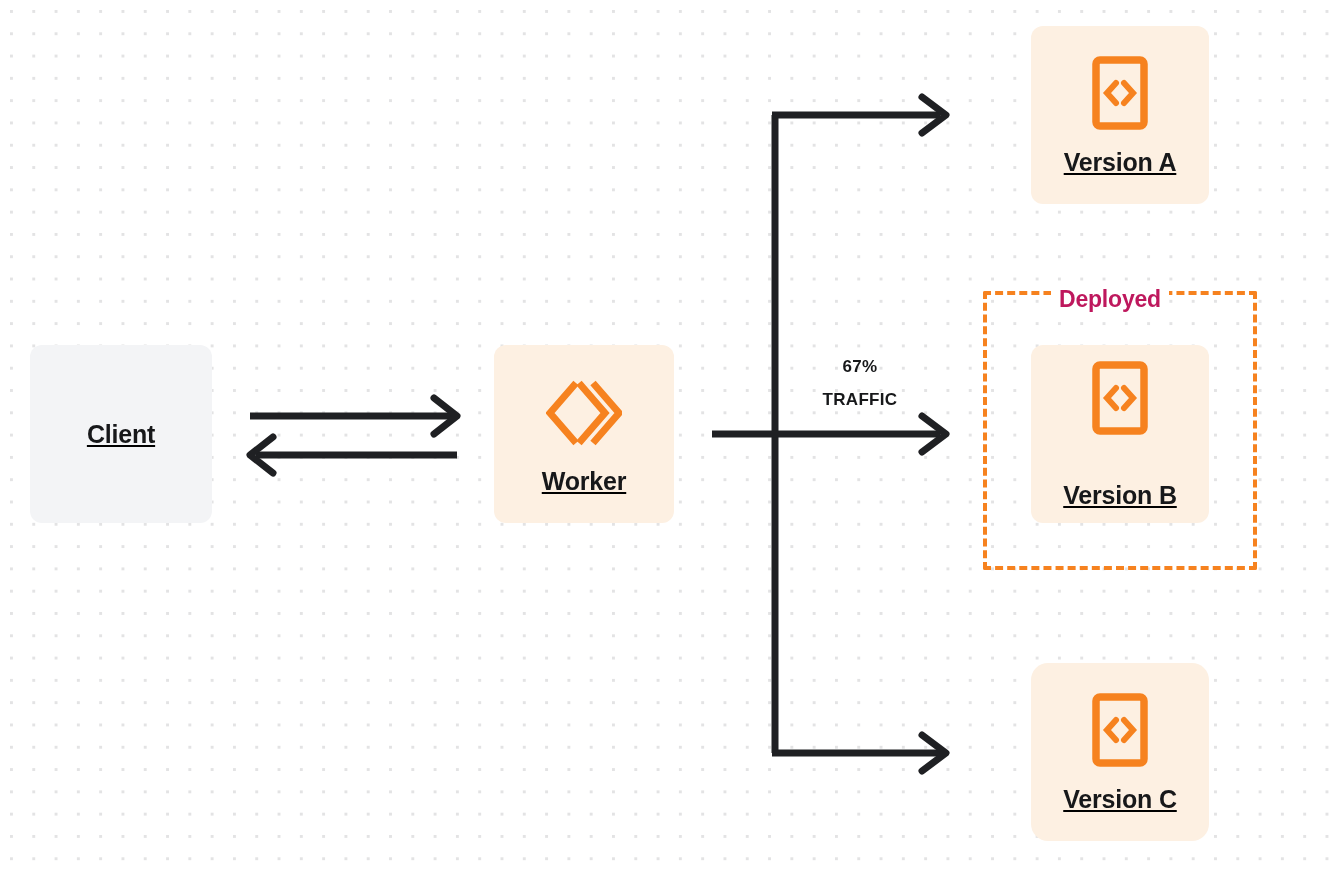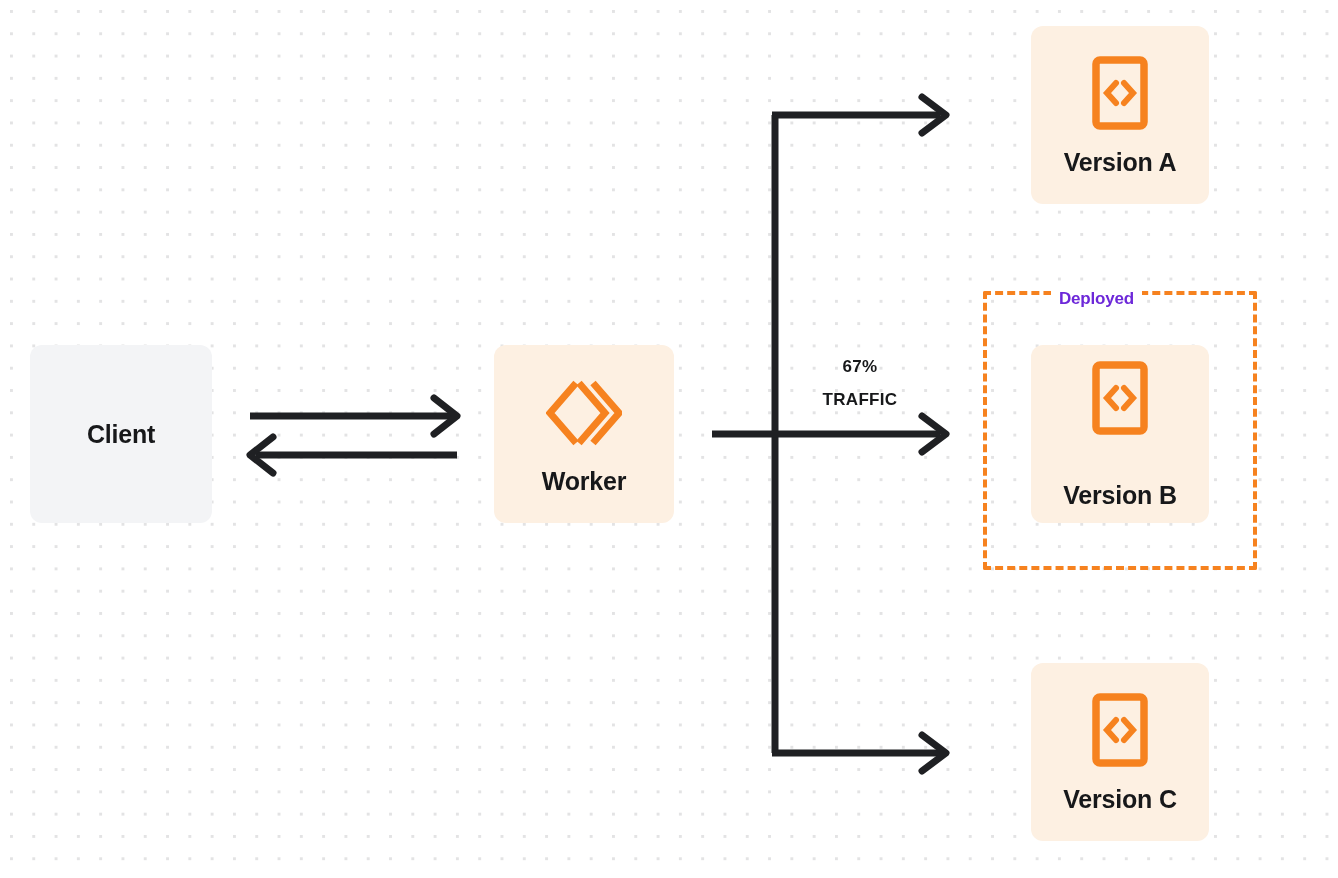--- a/index.html
+++ b/index.html
@@ -21,20 +21,21 @@
 
   
   .node {
     position: absolute;
     border-radius: 12px;
     display: flex;
     flex-direction: column;
     align-items: center;
     justify-content: center;
     box-sizing: border-box;
+    text-decoration: underline;
   }
   .node-client {
     left: 30px;
     top: 345px;
     width: 182px;
     height: 178px;
     background: #f3f4f6;
   }
   .node-worker {
     left: 494px;
@@ -44,21 +45,21 @@
     background: #fdf0e2;
     justify-content: center;
   }
   .node-version {
     width: 178px;
     height: 178px;
     background: #fdf0e2;
   }
   .node-va { left: 1031px; top: 26px; }
   .node-vb { left: 1031px; top: 345px; gap: 28px; }
-  .node-vc { left: 1031px; top: 663px; }
+  .node-vc { left: 1031px; top: 663px; border-radius: 17px; }
 
   .node-label {
     font-size: 25px;
     font-weight: bold;
     color: #17181a;
     letter-spacing: -0.2px;
     line-height: 1;
   }
   .node-label-client { font-size: 25px; }
   .node-icon-wrap {
@@ -78,23 +79,23 @@
     border: 4px dashed #f6821f;
     border-radius: 2px;
     box-sizing: border-box;
   }
   .deployed-label {
     position: absolute;
     left: 1051px;
     top: 285px;
     background: #ffffff;
     padding: 0 8px;
-    font-size: 17px;
+    font-size: 23px;
     font-weight: bold;
-    color: #6d28d9;
+    color: #be185d;
     letter-spacing: -0.2px;
     line-height: 28px;
     white-space: nowrap;
   }
 
   
   .edges {
     position: absolute;
     left: 0;
     top: 0;

